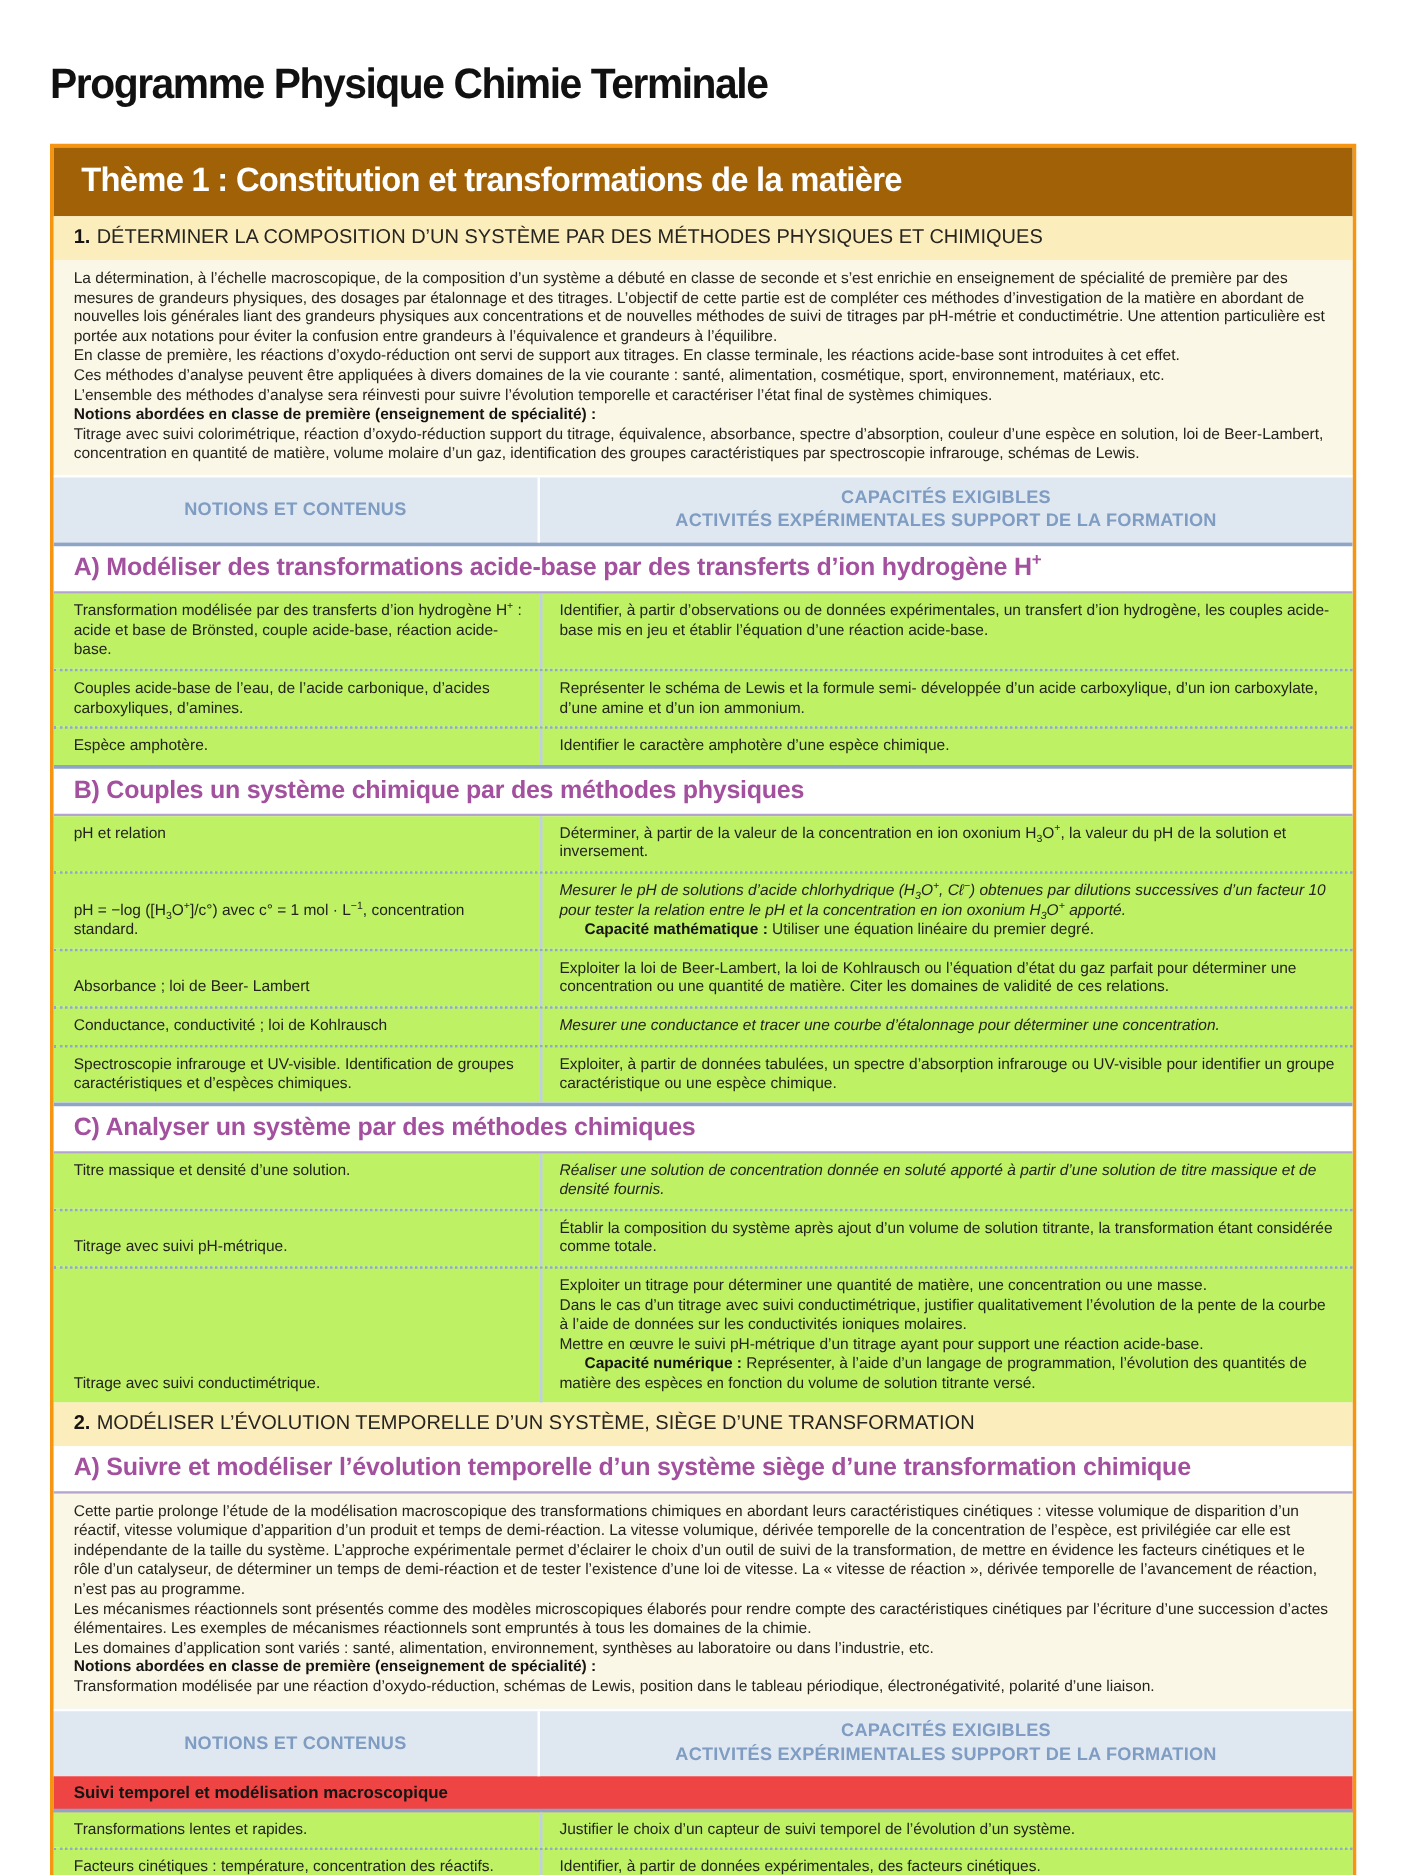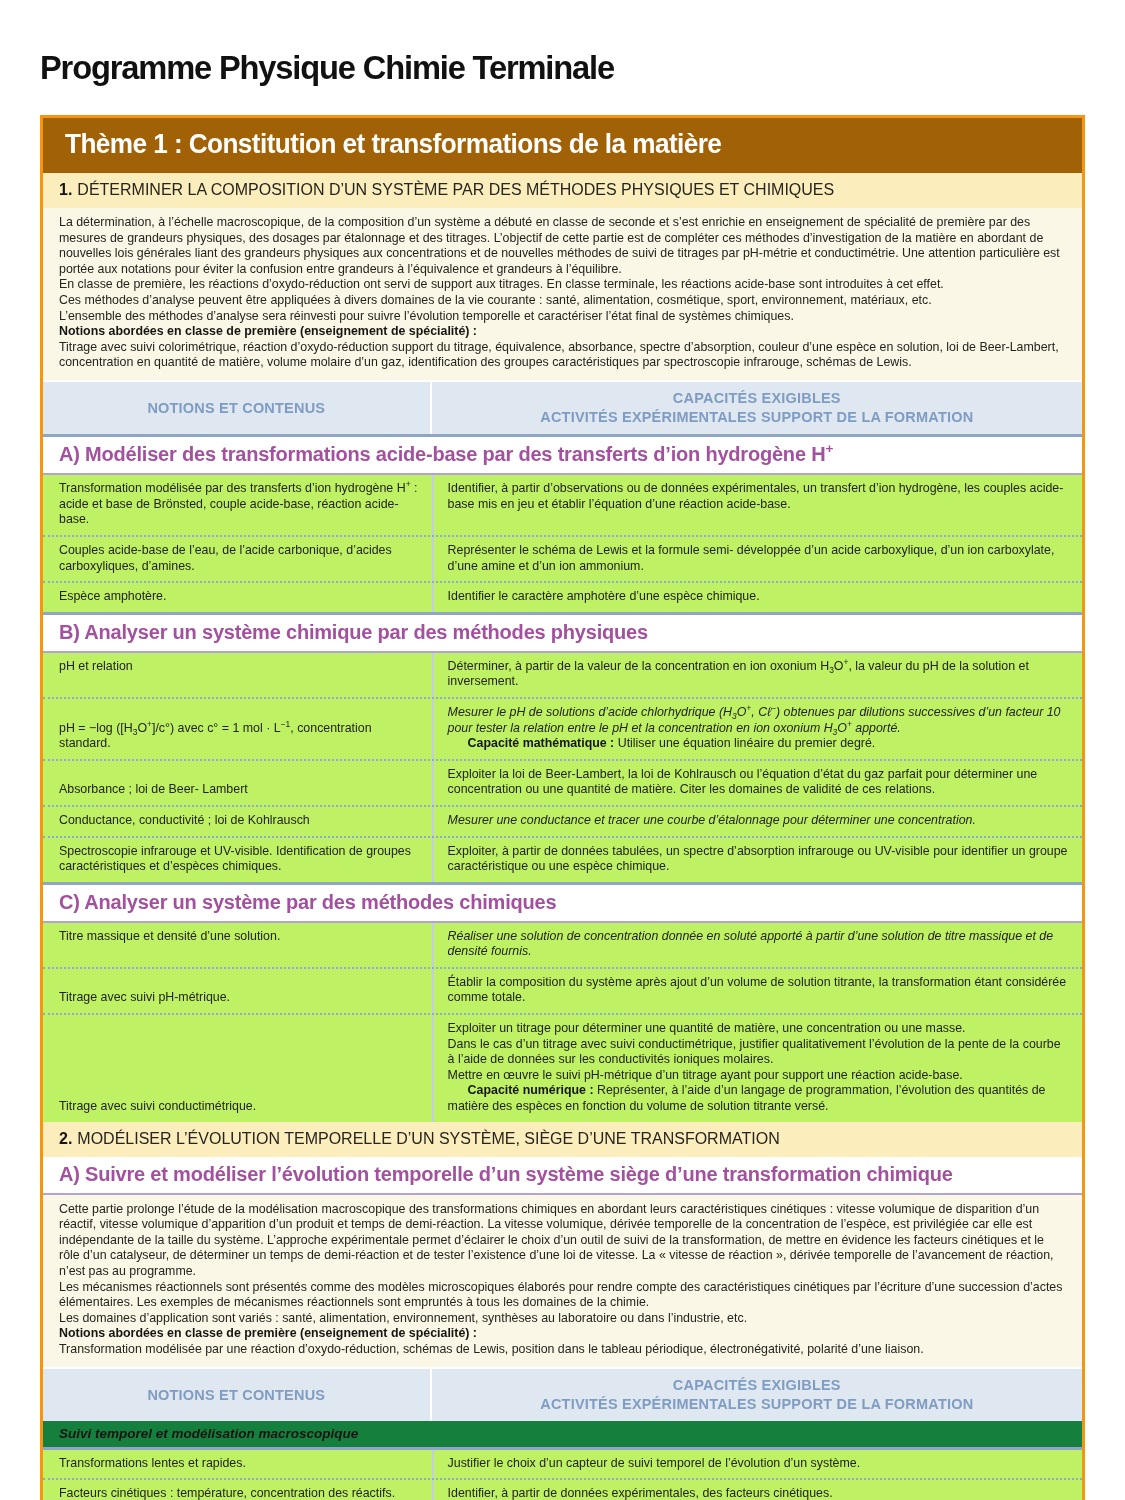--- a/index.html
+++ b/index.html
@@ -62,22 +62,22 @@
     font-size:12.4px; line-height:15.6px; color:#24231e;
   }
   .cr {
     flex:1; padding:6px 14px 7px 14px;
     font-size:12.4px; line-height:15.6px; color:#24231e;
     border-left:2px solid #C2CFDF;
   }
   .cr b, .cl b { color:#161513;padding-left:20px; }
 
   .sub-band {
-    background:#15803d; font-weight:bold; font-size:13.5px; color:#161513;
-    padding:5px 16px 6px 16px; border-bottom:3px solid #8EA5C6;font-style:italic;
+    background:#ef4444; font-weight:bold; font-size:13.5px; color:#161513;
+    padding:5px 16px 6px 16px; border-bottom:3px solid #8EA5C6;
   }
 
   sup, sub { font-size:68%; line-height:0; }
 </style>
 </head>
 <body>
 
 <div class="page">
 
   <h1 class="doc-title">Programme Physique Chimie Terminale</h1>
@@ -111,21 +111,21 @@
       <div class="row">
         <div class="cl">Couples acide-base de l’eau, de l’acide carbonique, d’acides carboxyliques, d’amines.</div>
         <div class="cr">Représenter le schéma de Lewis et la formule semi- développée d’un acide carboxylique, d’un ion carboxylate, d’une amine et d’un ion ammonium.</div>
       </div>
       <div class="row">
         <div class="cl">Espèce amphotère.</div>
         <div class="cr">Identifier le caractère amphotère d’une espèce chimique.</div>
       </div>
     </div>
 
-    <div class="sec-h">B) Analyser un système chimique par des méthodes physiques</div>
+    <div class="sec-h">B) Couples un système chimique par des méthodes physiques</div>
     <div>
       <div class="row">
         <div class="cl">pH et relation</div>
         <div class="cr">Déterminer, à partir de la valeur de la concentration en ion oxonium H<sub>3</sub>O<sup>+</sup>, la valeur du pH de la solution et inversement.</div>
       </div>
       <div class="row">
         <div class="cl">pH = −log ([H<sub>3</sub>O<sup>+</sup>]/c°) avec c° = 1 mol · L<sup>−1</sup>, concentration standard.</div>
         <div class="cr"><i>Mesurer le pH de solutions d’acide chlorhydrique (H<sub>3</sub>O<sup>+</sup>, Cℓ<sup>−</sup>) obtenues par dilutions successives d’un facteur 10 pour tester la relation entre le pH et la concentration en ion oxonium H<sub>3</sub>O<sup>+</sup> apporté.</i><br><b>Capacité mathématique :</b> Utiliser une équation linéaire du premier degré.</div>
       </div>
       <div class="row">

